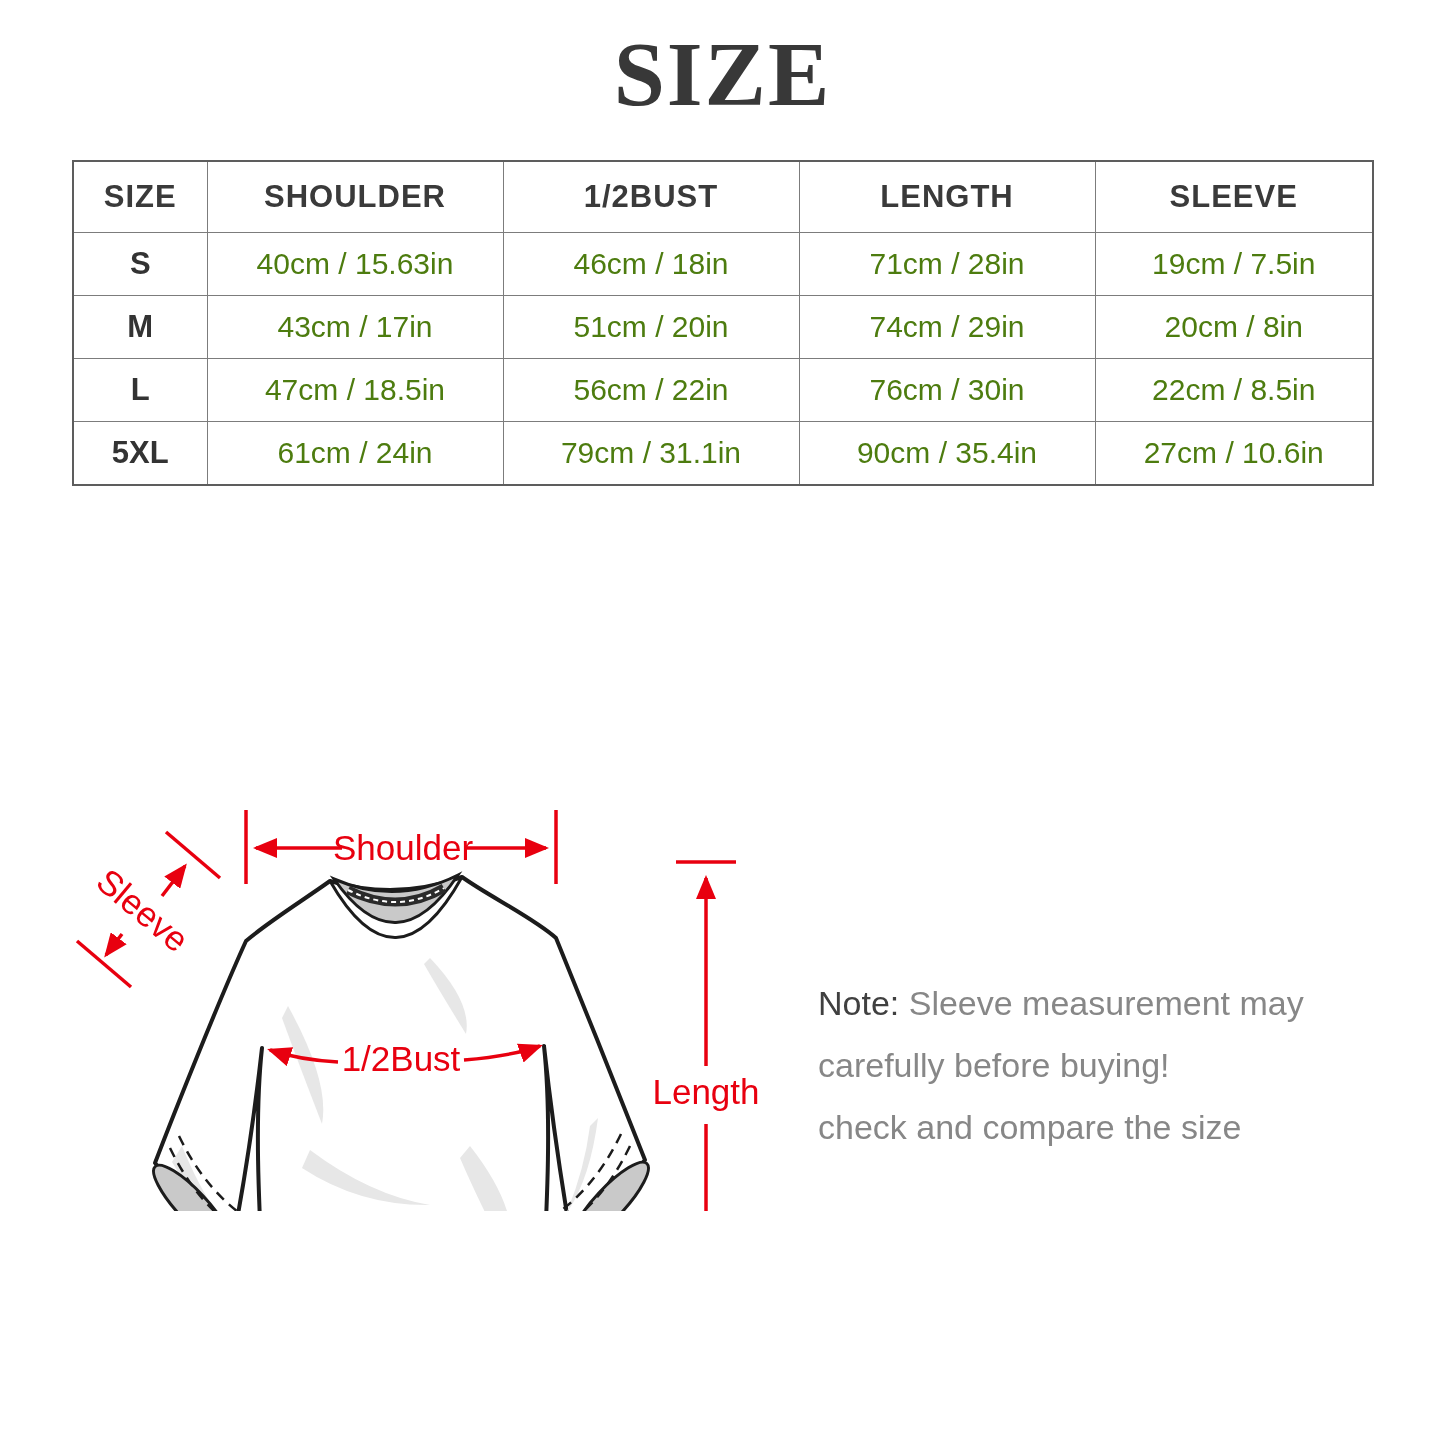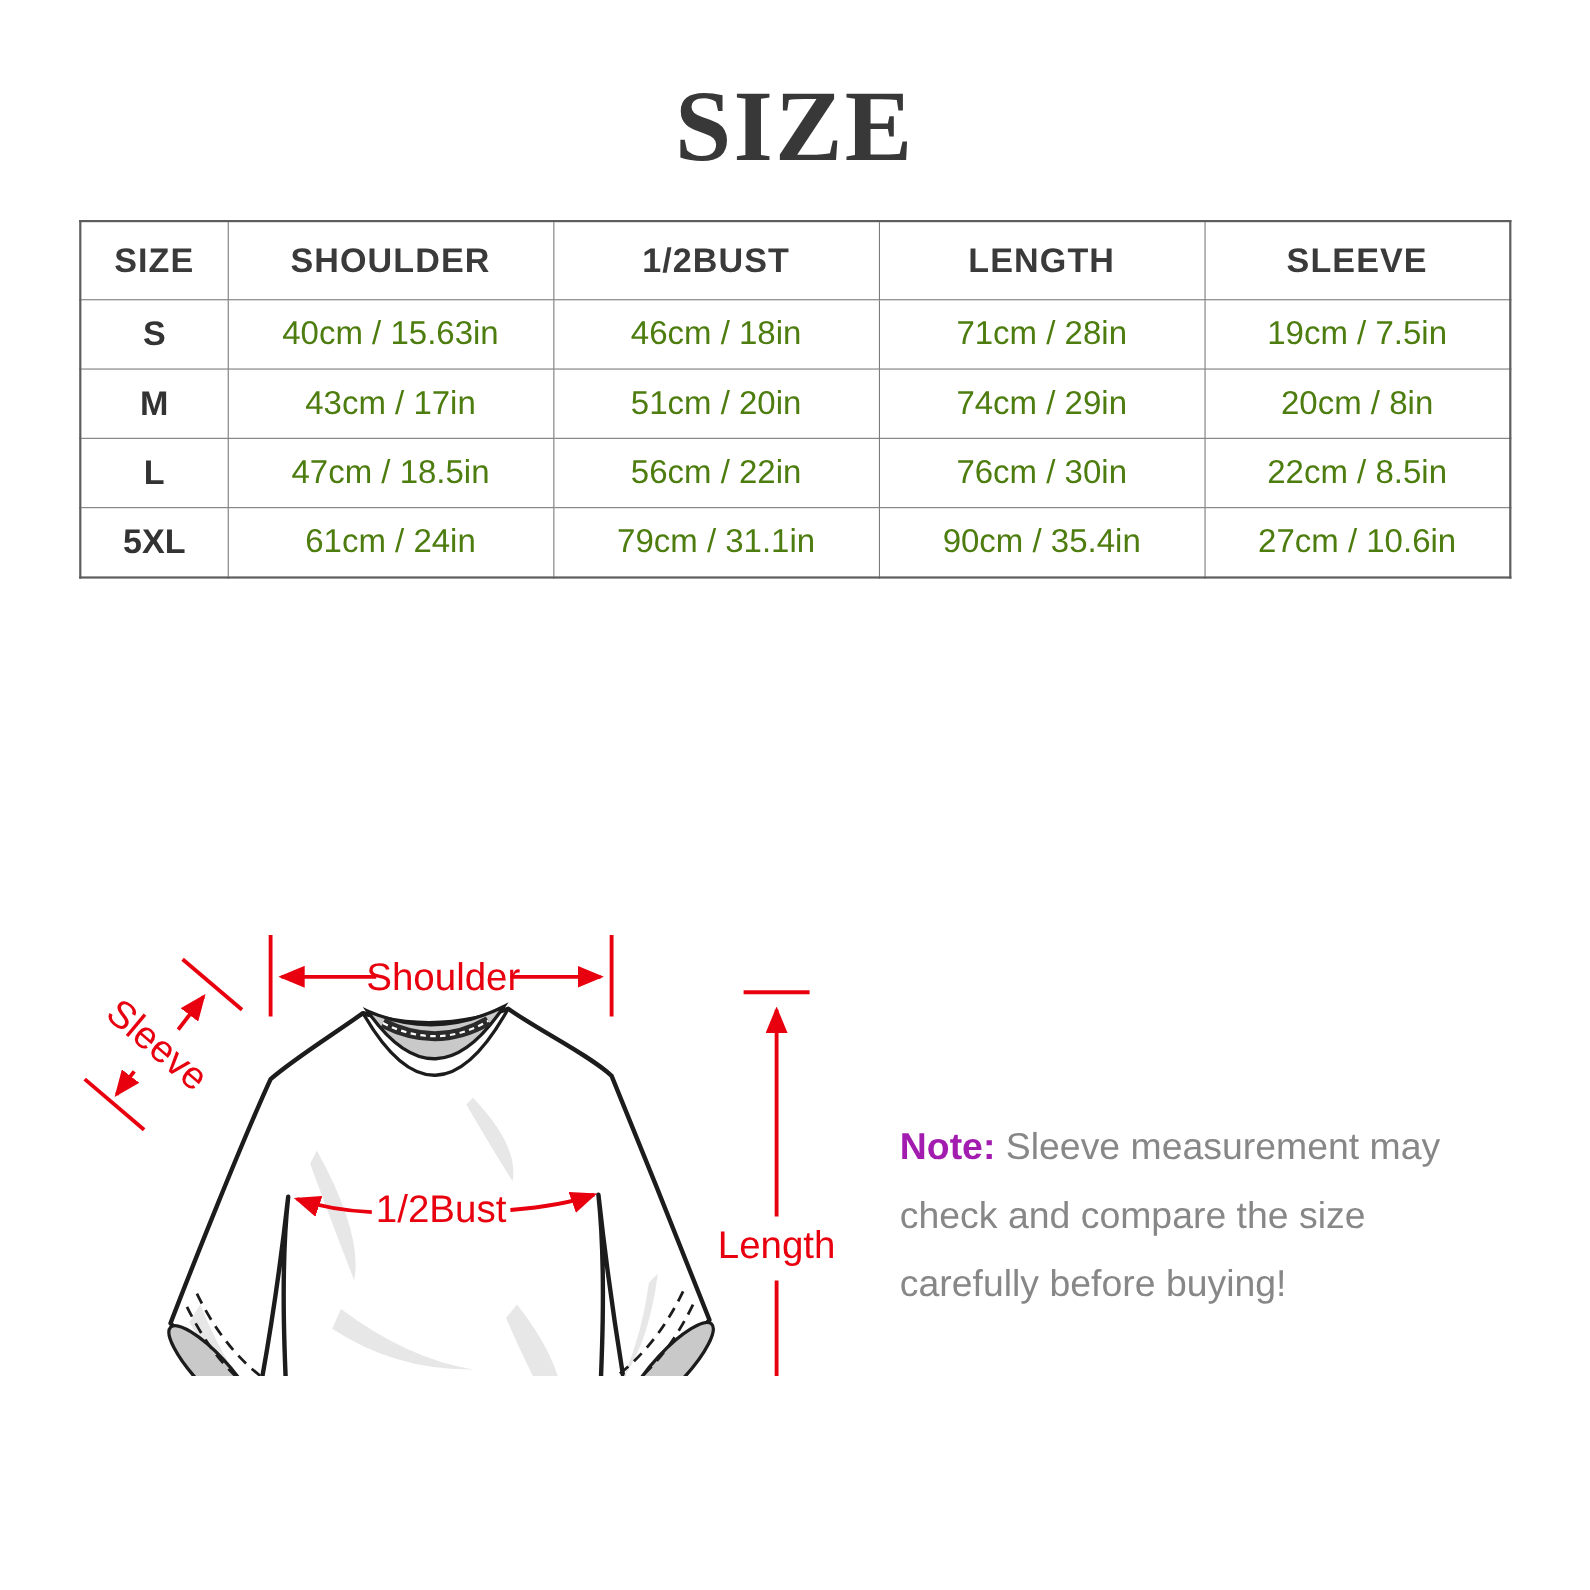--- a/index.html
+++ b/index.html
@@ -1,17 +1,17 @@
 <!DOCTYPE html>
 <html><head>
 <meta charset="utf-8">
 <style>
   html,body{margin:0;padding:0;background:#ffffff;}
   #page{position:relative;width:1445px;height:1211px;background:#ffffff;overflow:hidden;
-        font-family:"Liberation Sans",sans-serif;margin-top:40px;}
+        font-family:"Liberation Sans",sans-serif;}
 
   
   #title{position:absolute;left:0;top:24px;width:100%;text-align:center;
          font-family:"Liberation Serif","DejaVu Serif",serif;
          font-weight:bold;font-size:92px;line-height:1.1;color:#383838;letter-spacing:2px;}
 
   
   #size-table{position:absolute;left:72px;top:160px;width:1300px;
               border-collapse:collapse;table-layout:fixed;
               border:2px solid #5d5d5d;}
@@ -27,21 +27,21 @@
   .detail{fill:none;stroke:#1c1c1c;stroke-width:3;}
   .graypart{fill:#c9c9c9;stroke:#1c1c1c;stroke-width:3;}
   .wrinkle{fill:#e7e7e7;stroke:none;}
   .stitch{fill:none;stroke:#1c1c1c;stroke-width:2.5;stroke-dasharray:10 7;}
   .rl{fill:none;stroke:#e8000f;stroke-width:3.5;}
   .rt{fill:#e8000f;stroke:none;font-family:"Liberation Sans",sans-serif;font-size:35px;}
 
   
   #note{position:absolute;left:818px;top:972px;width:560px;
         font-size:34px;line-height:62px;color:#878787;}
-  #note .note-prefix{font-weight:bold;color:#a21caf;}
+  #note .note-prefix{font-weight:normal;color:#404040;}
   .note-line{display:block;}
 </style>
 </head>
 <body>
 
 <div id="page">
 
   <div id="title">SIZE</div>
 
   <table id="size-table">
@@ -168,17 +168,17 @@
       <path class="rl" d="M676,862 H736"></path>
       <path class="rl" d="M676,1356 H736"></path>
       <path class="rl" d="M706,1066 V878" marker-end="url(#ah)"></path>
       <path class="rl" d="M706,1124 V1342" marker-end="url(#ah)"></path>
       <text class="rt" x="706" y="1104" text-anchor="middle">Length</text>
     </g>
   </svg>
 
   <div id="note">
     <span class="note-line"><span class="note-prefix">Note:</span>&nbsp;<span>Sleeve measurement may</span></span>
+    <span class="note-line">carefully before buying!</span>
     <span class="note-line">check and compare the size</span>
-    <span class="note-line">carefully before buying!</span>
   </div>
 
 </div>
 
 </body></html>

